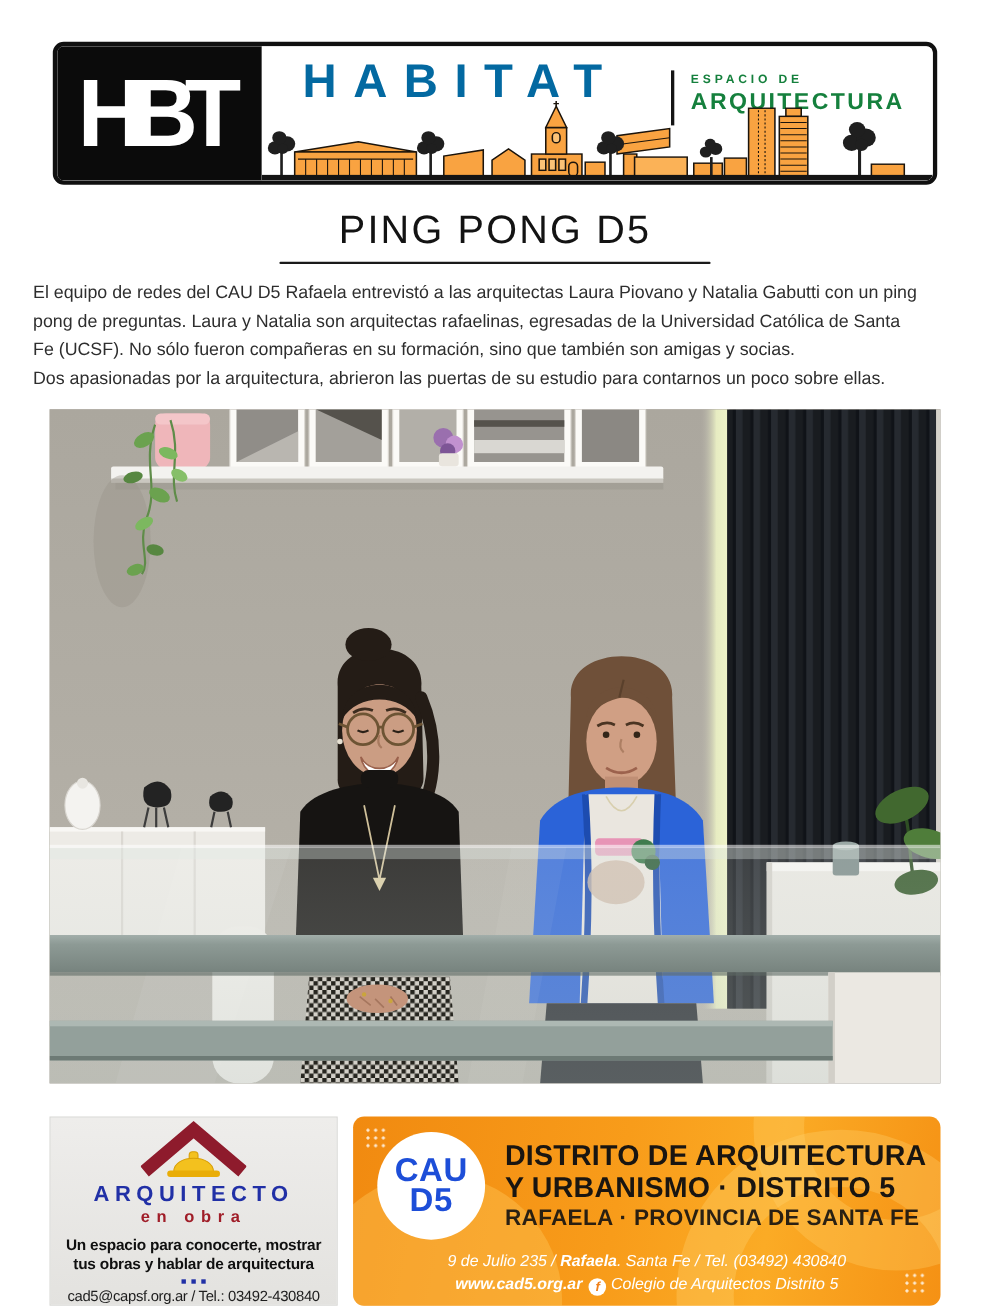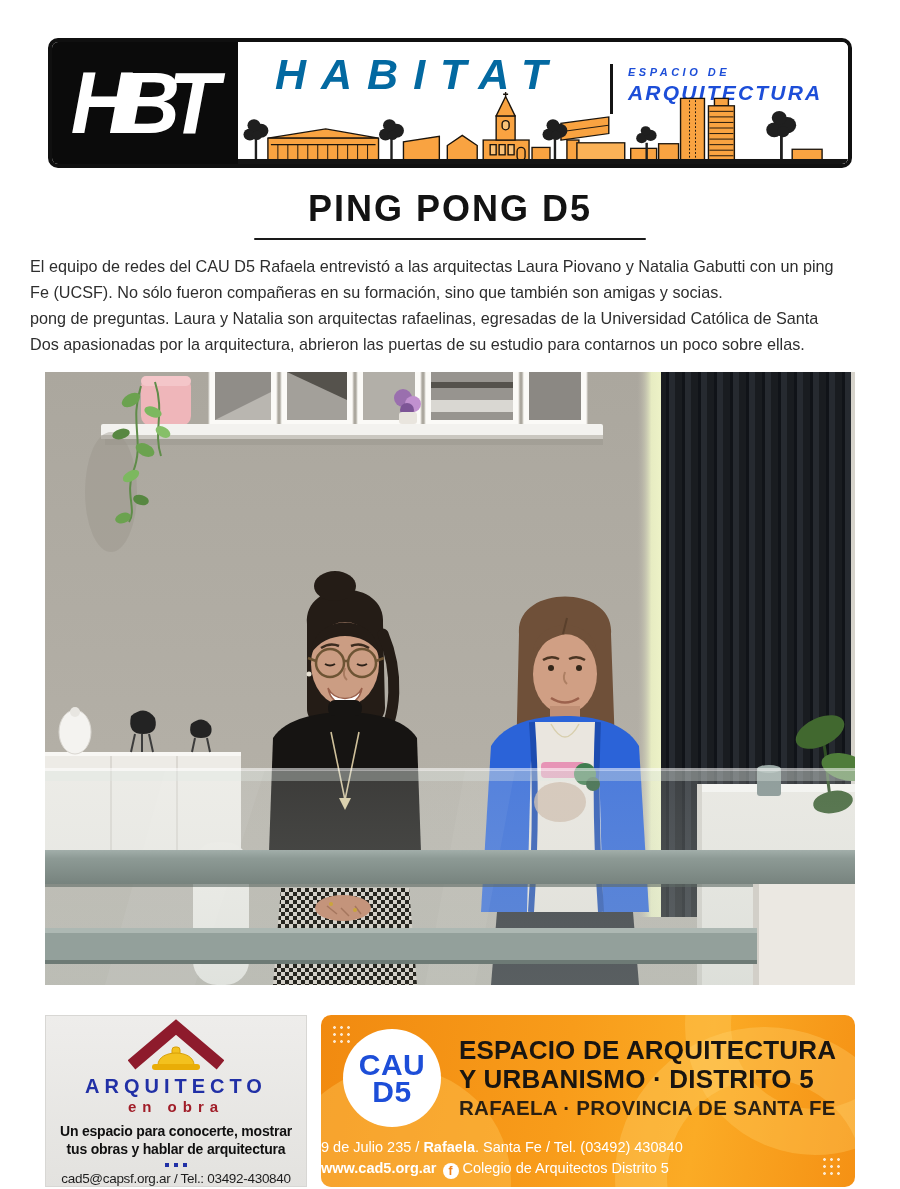--- a/index.html
+++ b/index.html
@@ -1,33 +1,33 @@
 <!DOCTYPE html>
 <html><head>
 <meta charset="utf-8">
 <style>
   * { margin:0; padding:0; box-sizing:border-box; }
   html,body { background:#ffffff; }
   body { width:900px; height:1189px; font-family:"Liberation Sans", sans-serif; position:relative; overflow:hidden; }
   .page { width:900px; height:1189px; background:#fff; }
 
   
-  .header { margin:38px 48px 0; height:130px; border:4px solid #101010; border-radius:10px; display:flex; overflow:hidden; background:#fff;font-style:italic; }
+  .header { margin:38px 48px 0; height:130px; border:4px solid #101010; border-radius:10px; display:flex; overflow:hidden; background:#fff; }
   .logo-box { width:186px; background:#0b0b0b; color:#fff; display:flex; align-items:center; justify-content:center; flex-shrink:0; }
   .logo-text { font-size:84px; font-weight:900; letter-spacing:-12px; padding-right:12px; transform:scaleY(1.04); line-height:1; }
   .header-right { flex:1; position:relative; background:#fff; }
   .brand { position:absolute; left:37px; top:8px; font-size:43px; font-weight:900; letter-spacing:15px; color:#0369a1; white-space:nowrap; }
   .brand-divider { position:absolute; left:372px; top:22px; width:3px; height:50px; background:#141414; }
-  .tagline { position:absolute; left:390px; top:24px; color:#1d4ed8; }
+  .tagline { position:absolute; left:390px; top:24px; color:#15803d; }
   .tagline-1 { font-size:11px; font-weight:700; letter-spacing:3.5px; }
   .tagline-2 { font-size:21px; font-weight:800; letter-spacing:2.2px; margin-top:3px; }
   .skyline { position:absolute; left:0; right:0; bottom:-1px; width:100%; height:74px; display:block; }
 
   
-  .article-title { text-align:center; margin-top:20px; font-size:36px; font-weight:700; letter-spacing:2px; color:#131313; }
+  .article-title { text-align:center; margin-top:20px; font-size:36px; font-weight:400; letter-spacing:2px; color:#131313; }
   .title-rule { width:392px; height:2px; background:#1a1a1a; margin:8px auto 0; border-radius:2px; }
   .intro { margin:13px auto 0; width:840px; font-size:16.2px; line-height:26px; color:#2e2e2e; }
 
   
   .photo { margin:15px auto 0; width:810px; height:613px; position:relative; overflow:hidden; background:#aba79e; }
   .photo svg { display:block; }
 
   
   .footer { margin:30px 45px 0; display:flex; gap:14px; height:172px; }
   .ad-left { width:262px; background:linear-gradient(180deg,#eeedeb,#e3e2df); border:1px solid #d8d7d4;
@@ -52,21 +52,21 @@
                background-size:7px 7px; }
   .dots-tl { left:10px; top:9px; }
   .dots-br { right:12px; bottom:9px; }
   .cau-top { position:relative; display:flex; align-items:center; gap:18px; padding:14px 16px 0 22px; }
   .cau-badge { width:98px; height:98px; background:#fff; border-radius:50%; flex-shrink:0;
                display:flex; flex-direction:column; align-items:center; justify-content:center;
                color:#1d4ed8; font-weight:800; font-size:30px; line-height:27px; letter-spacing:.5px; }
   .cau-names { color:#191511; }
   .cau-n1, .cau-n2 { font-size:26px; font-weight:800; letter-spacing:.2px; line-height:29px; white-space:nowrap; }
   .cau-n3 { font-size:20.5px; font-weight:700; letter-spacing:.3px; margin-top:2px; white-space:nowrap; opacity:.92; }
-  .cau-bottom { position:relative; text-align:left; margin-top:10px; font-size:14.5px; line-height:21px; color:#fff; }
+  .cau-bottom { position:relative; text-align:center; margin-top:10px; font-size:14.5px; line-height:21px; color:#fff;font-style:italic; }
   .cau-bottom b { font-weight:700; }
   .fb-icon { display:inline-flex; width:16px; height:16px; border-radius:50%; background:#fff; color:#f08019;
              font-weight:800; font-size:12px; line-height:1; align-items:center; justify-content:center;
              vertical-align:-2px; margin:0 4px 0 6px; }
 </style>
 </head>
 <body>
 
 <div class="page">
 
@@ -151,22 +151,22 @@
         <rect x="0" y="73.5" width="612" height="5.5" fill="#141414"></rect>
       </svg>
     </div>
   </div>
 
   <h1 class="article-title">PING PONG D5</h1>
   <div class="title-rule"></div>
 
   <div class="intro">
     <div>El equipo de redes del CAU D5 Rafaela entrevistó a las arquitectas Laura Piovano y Natalia Gabutti con un ping</div>
+    <div>pong de preguntas.  Laura y Natalia son arquitectas rafaelinas, egresadas de la Universidad Católica de Santa</div>
     <div>Fe (UCSF). No sólo fueron compañeras en su formación, sino que también son amigas y socias.</div>
-    <div>pong de preguntas.  Laura y Natalia son arquitectas rafaelinas, egresadas de la Universidad Católica de Santa</div>
     <div>Dos apasionadas por la arquitectura, abrieron las puertas de su estudio para contarnos un poco sobre ellas.</div>
   </div>
 
   <div class="photo">
     <svg viewBox="0 0 810 613" width="810" height="613">
       <defs>
         <linearGradient id="wallg" x1="0" y1="0" x2="0" y2="1">
           <stop offset="0" stop-color="#aba79e"></stop>
             <stop offset="1" stop-color="#b8b4ab"></stop>
         </linearGradient>
@@ -374,21 +374,21 @@
       <div class="sw sw2"></div>
       <div class="sw sw3"></div>
       <div class="dots-grid dots-tl"></div>
       <div class="dots-grid dots-br"></div>
       <div class="cau-top">
         <div class="cau-badge">
           <span>CAU</span>
           <span>D5</span>
         </div>
         <div class="cau-names">
-          <div class="cau-n1">ESPACIO DE ARQUITECTURA</div>
+          <div class="cau-n1">DISTRITO DE ARQUITECTURA</div>
           <div class="cau-n2">Y URBANISMO · DISTRITO 5</div>
           <div class="cau-n3">RAFAELA · PROVINCIA DE SANTA FE</div>
         </div>
       </div>
       <div class="cau-bottom">
         <div><span>9 de Julio 235 / </span><b>Rafaela</b><span>. Santa Fe  / Tel. (03492) 430840</span></div>
         <div><b>www.cad5.org.ar</b><span class="fb-icon">
               <span>f</span>
             </span><span>Colegio de Arquitectos Distrito 5</span></div>
       </div>

